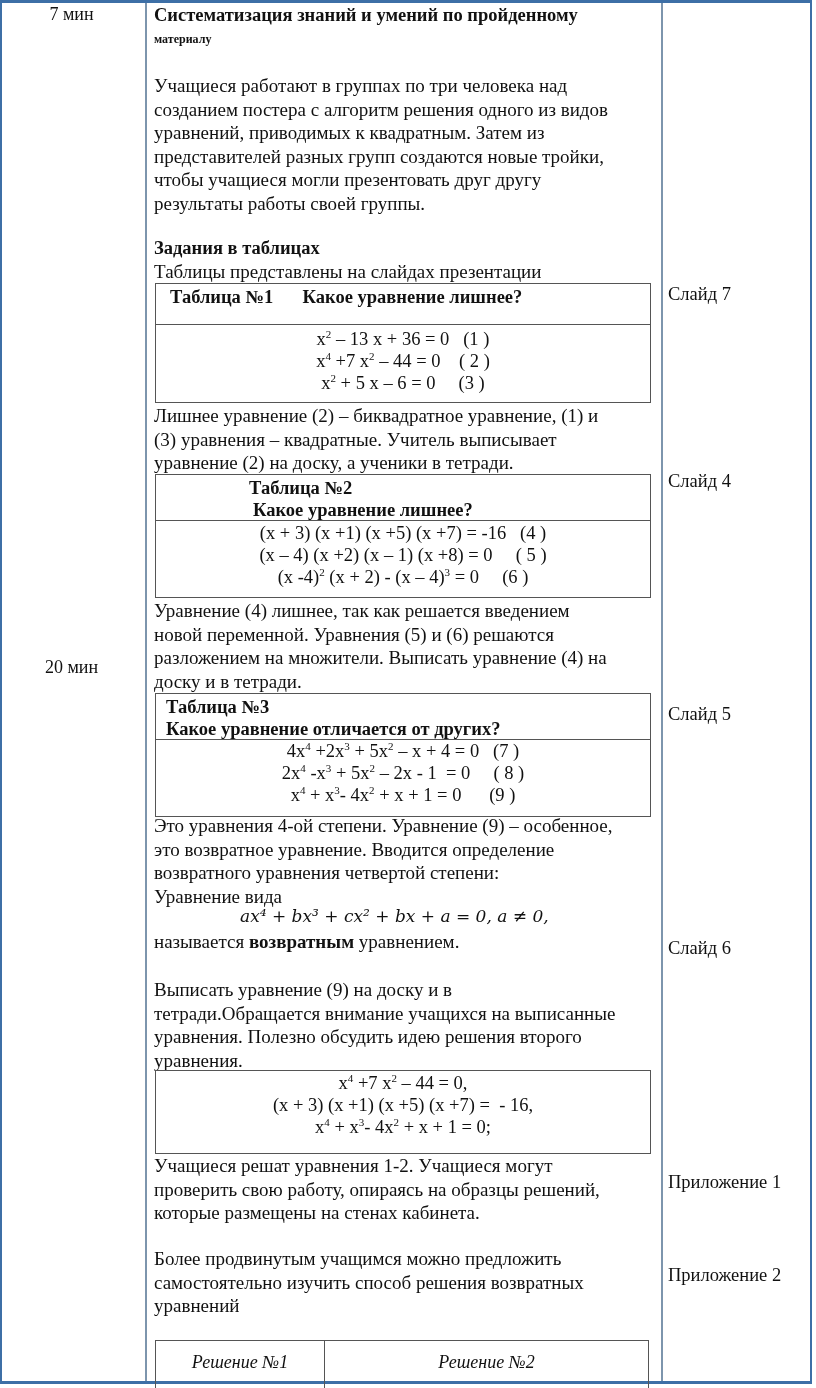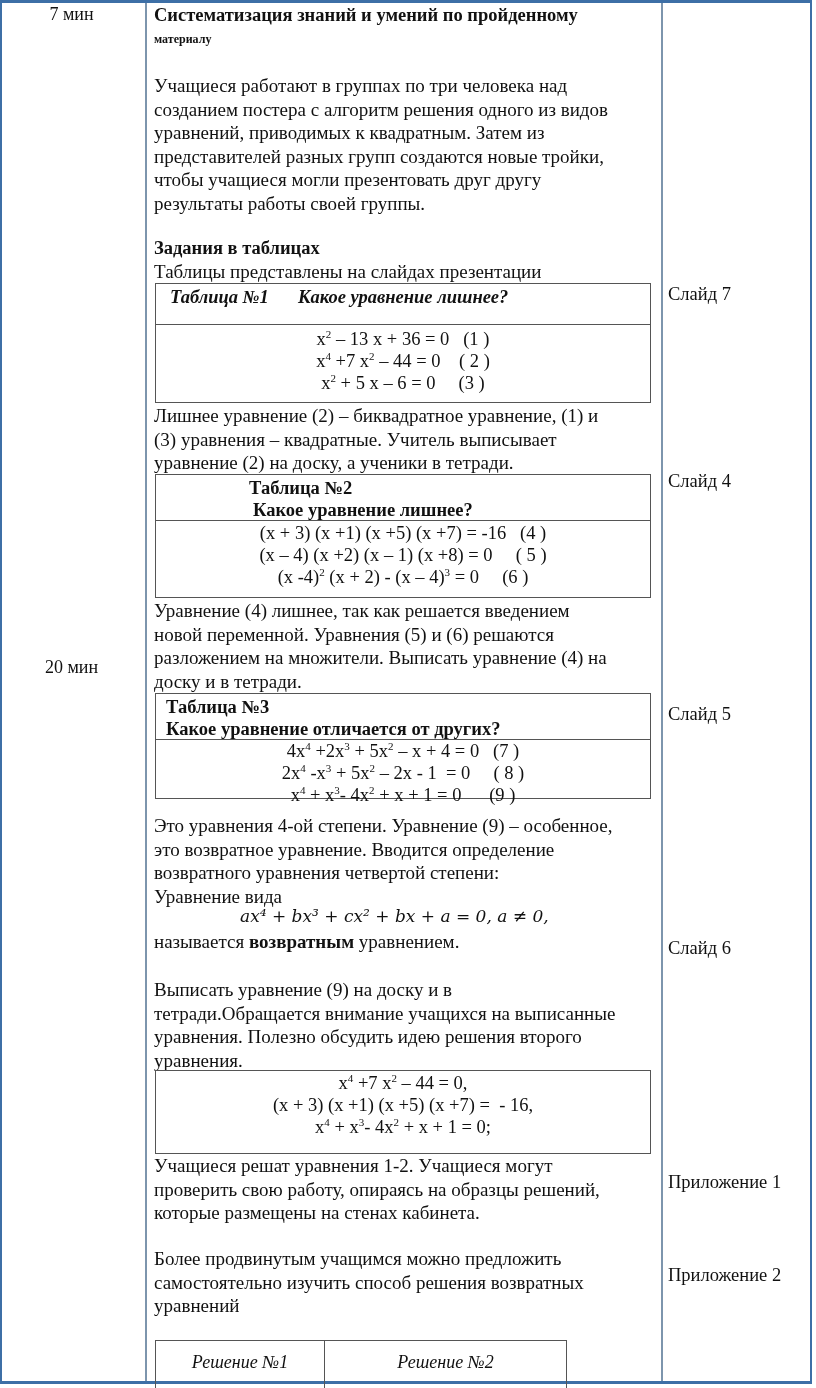--- a/index.html
+++ b/index.html
@@ -14,21 +14,21 @@
   .time { position: absolute; left: 0; width: 143px; text-align: center; font-size: 18px; }
   .abs { position: absolute; }
   .txt { font-size: 19px; line-height: 23.5px; left: 154px; width: 500px; white-space: nowrap; }
   .b { font-weight: bold; }
   .tbl { position: absolute; left: 155px; width: 496px; border: 1px solid #555; box-sizing: border-box; background: #fff; }
   .thead { border-bottom: 1px solid #555; box-sizing: border-box; font-weight: bold; font-size: 18.5px; }
   .eqs { text-align: center; font-size: 18.5px; line-height: 22px; }
   sup { font-size: 11px; vertical-align: 7px; line-height: 0; }
   .res { position: absolute; left: 668px; font-size: 18.5px; white-space: nowrap; }
   .formula { position: absolute; left: 240px; top: 906px; font-family: "DejaVu Serif", serif; font-style: italic; font-size: 17px; white-space: nowrap; }
-  .sol { position: absolute; left: 155px; top: 1340px; width: 412px; height: 48px; border: 1px solid #555; border-bottom: none; box-sizing: border-box; display: flex; }
+  .sol { position: absolute; left: 155px; top: 1340px; width: 494px; height: 48px; border: 1px solid #555; border-bottom: none; box-sizing: border-box; display: flex; }
   .sol div { font-style: italic; font-size: 18px; text-align: center; padding-top: 11px; box-sizing: border-box; }
   .sol .c1 { width: 169px; border-right: 1px solid #555; }
   .sol .c2 { flex: 1; }
 </style>
 </head>
 <body>
 
 <div class="frame">
   <div class="col col-time"></div>
   <div class="col col-main"></div>
@@ -47,21 +47,21 @@
   <div>уравнений, приводимых к квадратным. Затем из</div>
   <div>представителей разных групп создаются новые тройки,</div>
   <div>чтобы учащиеся могли презентовать друг другу</div>
   <div>результаты работы своей группы.</div>
 </div>
 
 <div class="abs txt b" style="top:237px; font-size:18.5px;">Задания в таблицах</div>
 <div class="abs txt" style="top:260px;">Таблицы представлены на слайдах презентации</div>
 
 <div class="tbl" style="top:283px; height:120px;">
-  <div class="thead" style="height:41px; padding:3px 0 0 14px;font-style:italic;">
+  <div class="thead" style="height:41px; padding:3px 0 0 14px;">
     <span>Таблица №1</span>
     <span style="display:inline-block; width:20px;"></span>
     <span>Какое уравнение лишнее?</span>
   </div>
   <div class="eqs" style="padding-top:3px;">
     <div class="eq">x<sup>2</sup> – 13 x + 36 = 0 &nbsp;&nbsp;(1 )</div>
     <div class="eq">x<sup>4</sup> +7 x<sup>2</sup> – 44 = 0 &nbsp;&nbsp;&nbsp;( 2 )</div>
     <div class="eq">x<sup>2</sup> + 5 x – 6 = 0 &nbsp;&nbsp;&nbsp;&nbsp;(3 )</div>
   </div>
 </div>
@@ -84,21 +84,21 @@
   </div>
 </div>
 
 <div class="abs txt" style="top:599px;">
   <div>Уравнение (4) лишнее, так как решается введением</div>
   <div>новой переменной. Уравнения (5) и (6) решаются</div>
   <div>разложением на множители. Выписать уравнение (4) на</div>
   <div>доску и в тетради.</div>
 </div>
 
-<div class="tbl" style="top:693px; height:106px;">
+<div class="tbl" style="top:693px; height:124px;">
   <div class="thead" style="height:46px; padding:2px 0 0 10px; line-height:22px;">
     <div>Таблица №3</div>
     <div>Какое уравнение отличается от других?</div>
   </div>
   <div class="eqs" style="padding-top:0px;">
     <div class="eq">4x<sup>4</sup> +2x<sup>3</sup> + 5x<sup>2</sup> – x + 4 = 0 &nbsp;&nbsp;(7 )</div>
     <div class="eq">2x<sup>4</sup> -x<sup>3</sup> + 5x<sup>2</sup> – 2x - 1 &nbsp;= 0 &nbsp;&nbsp;&nbsp;&nbsp;( 8 )</div>
     <div class="eq">x<sup>4</sup> + x<sup>3</sup>- 4x<sup>2</sup> + x + 1 = 0 &nbsp;&nbsp;&nbsp;&nbsp;&nbsp;(9 )</div>
   </div>
 </div>

